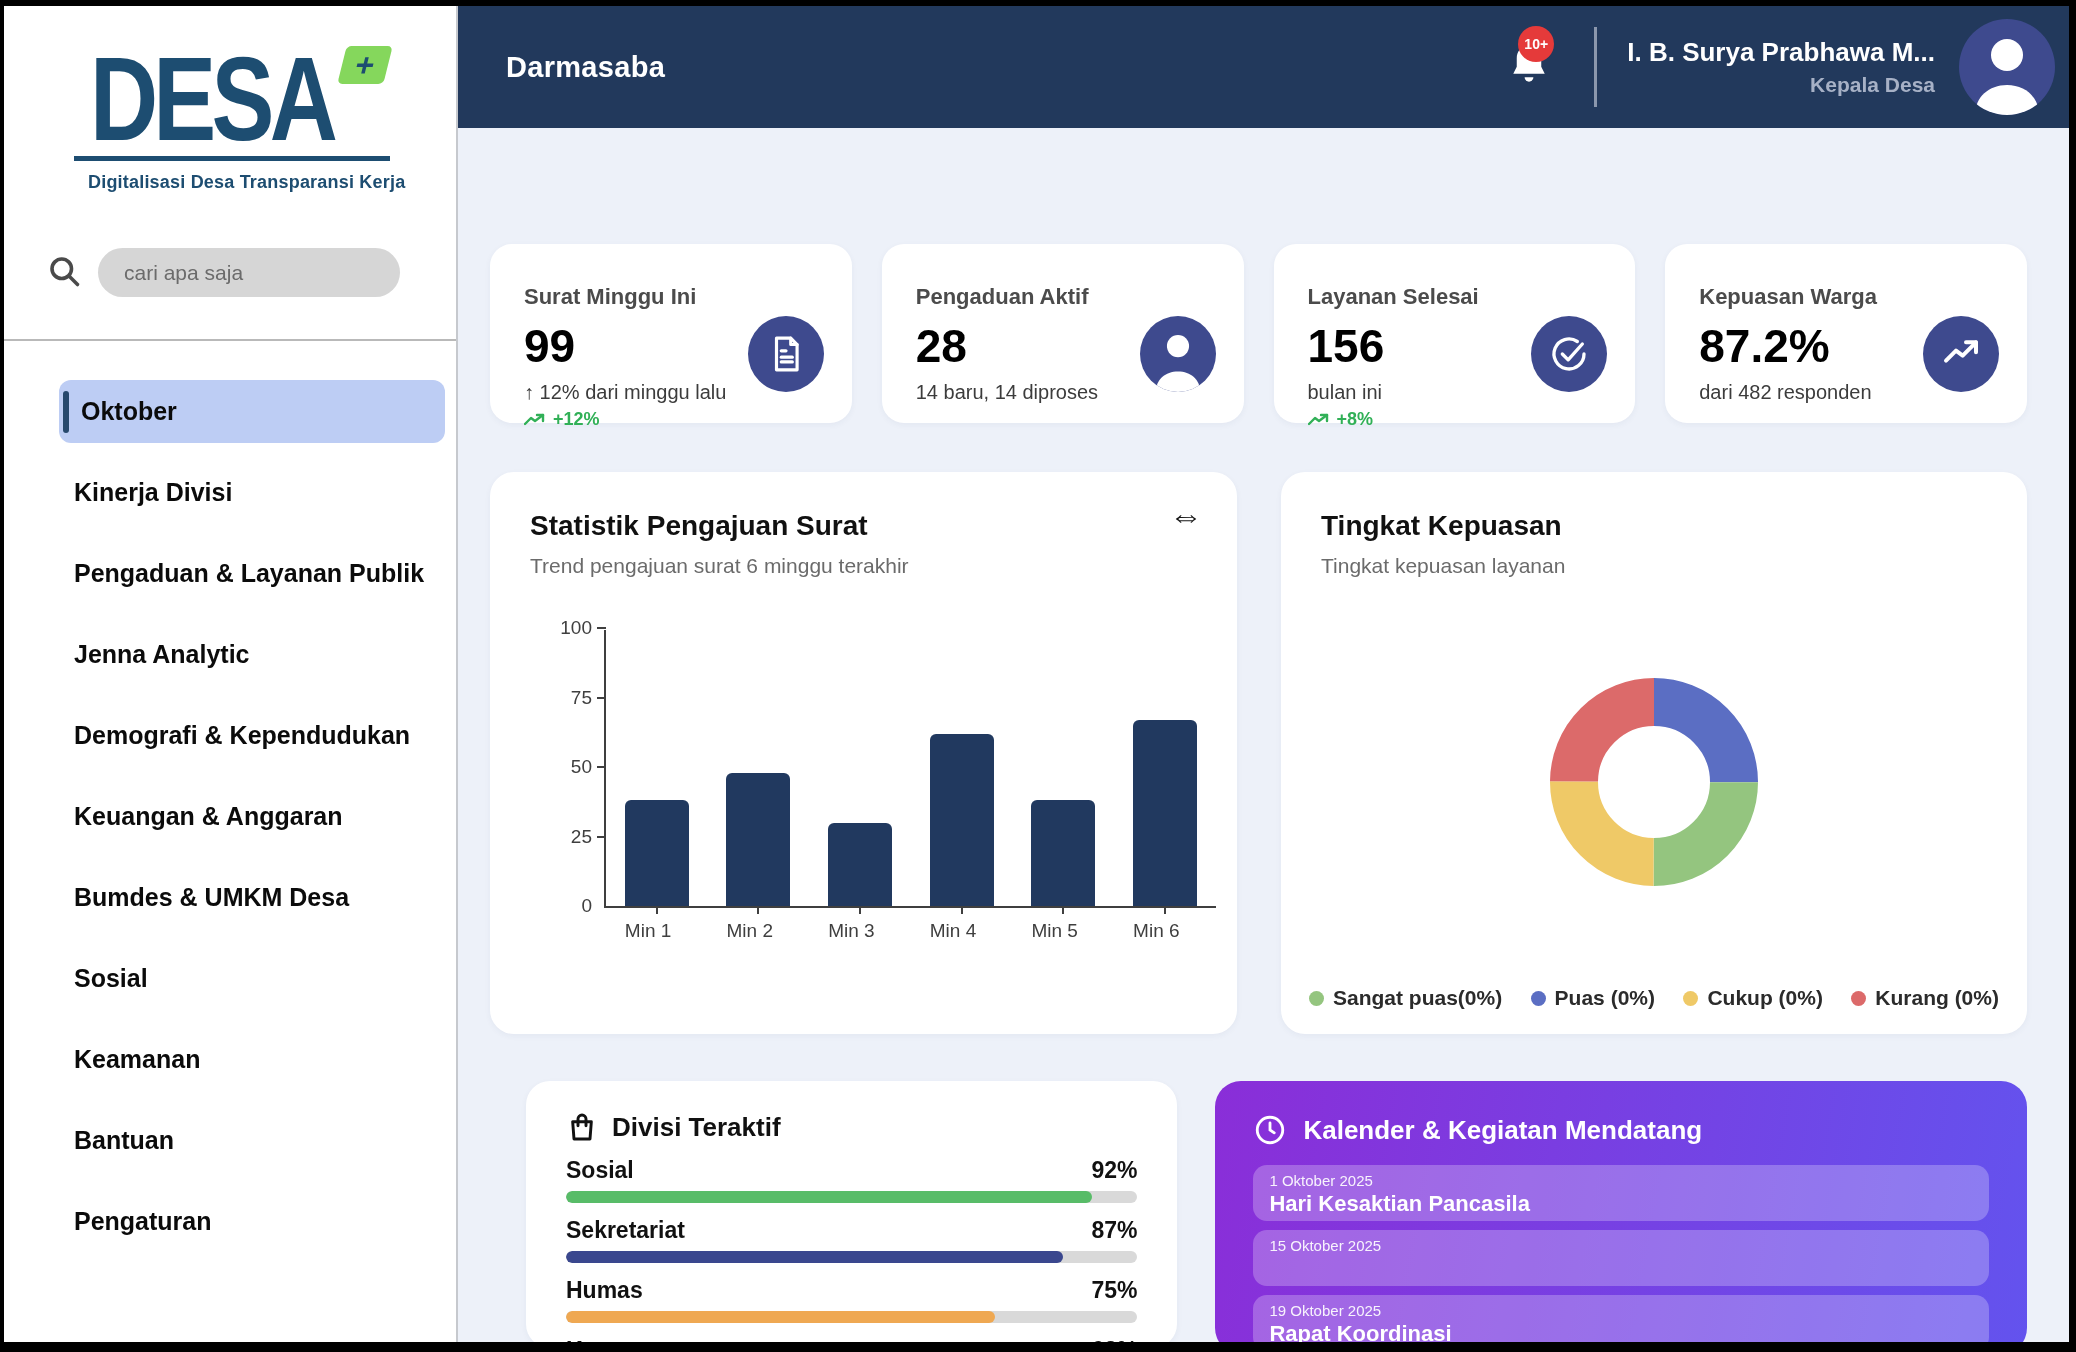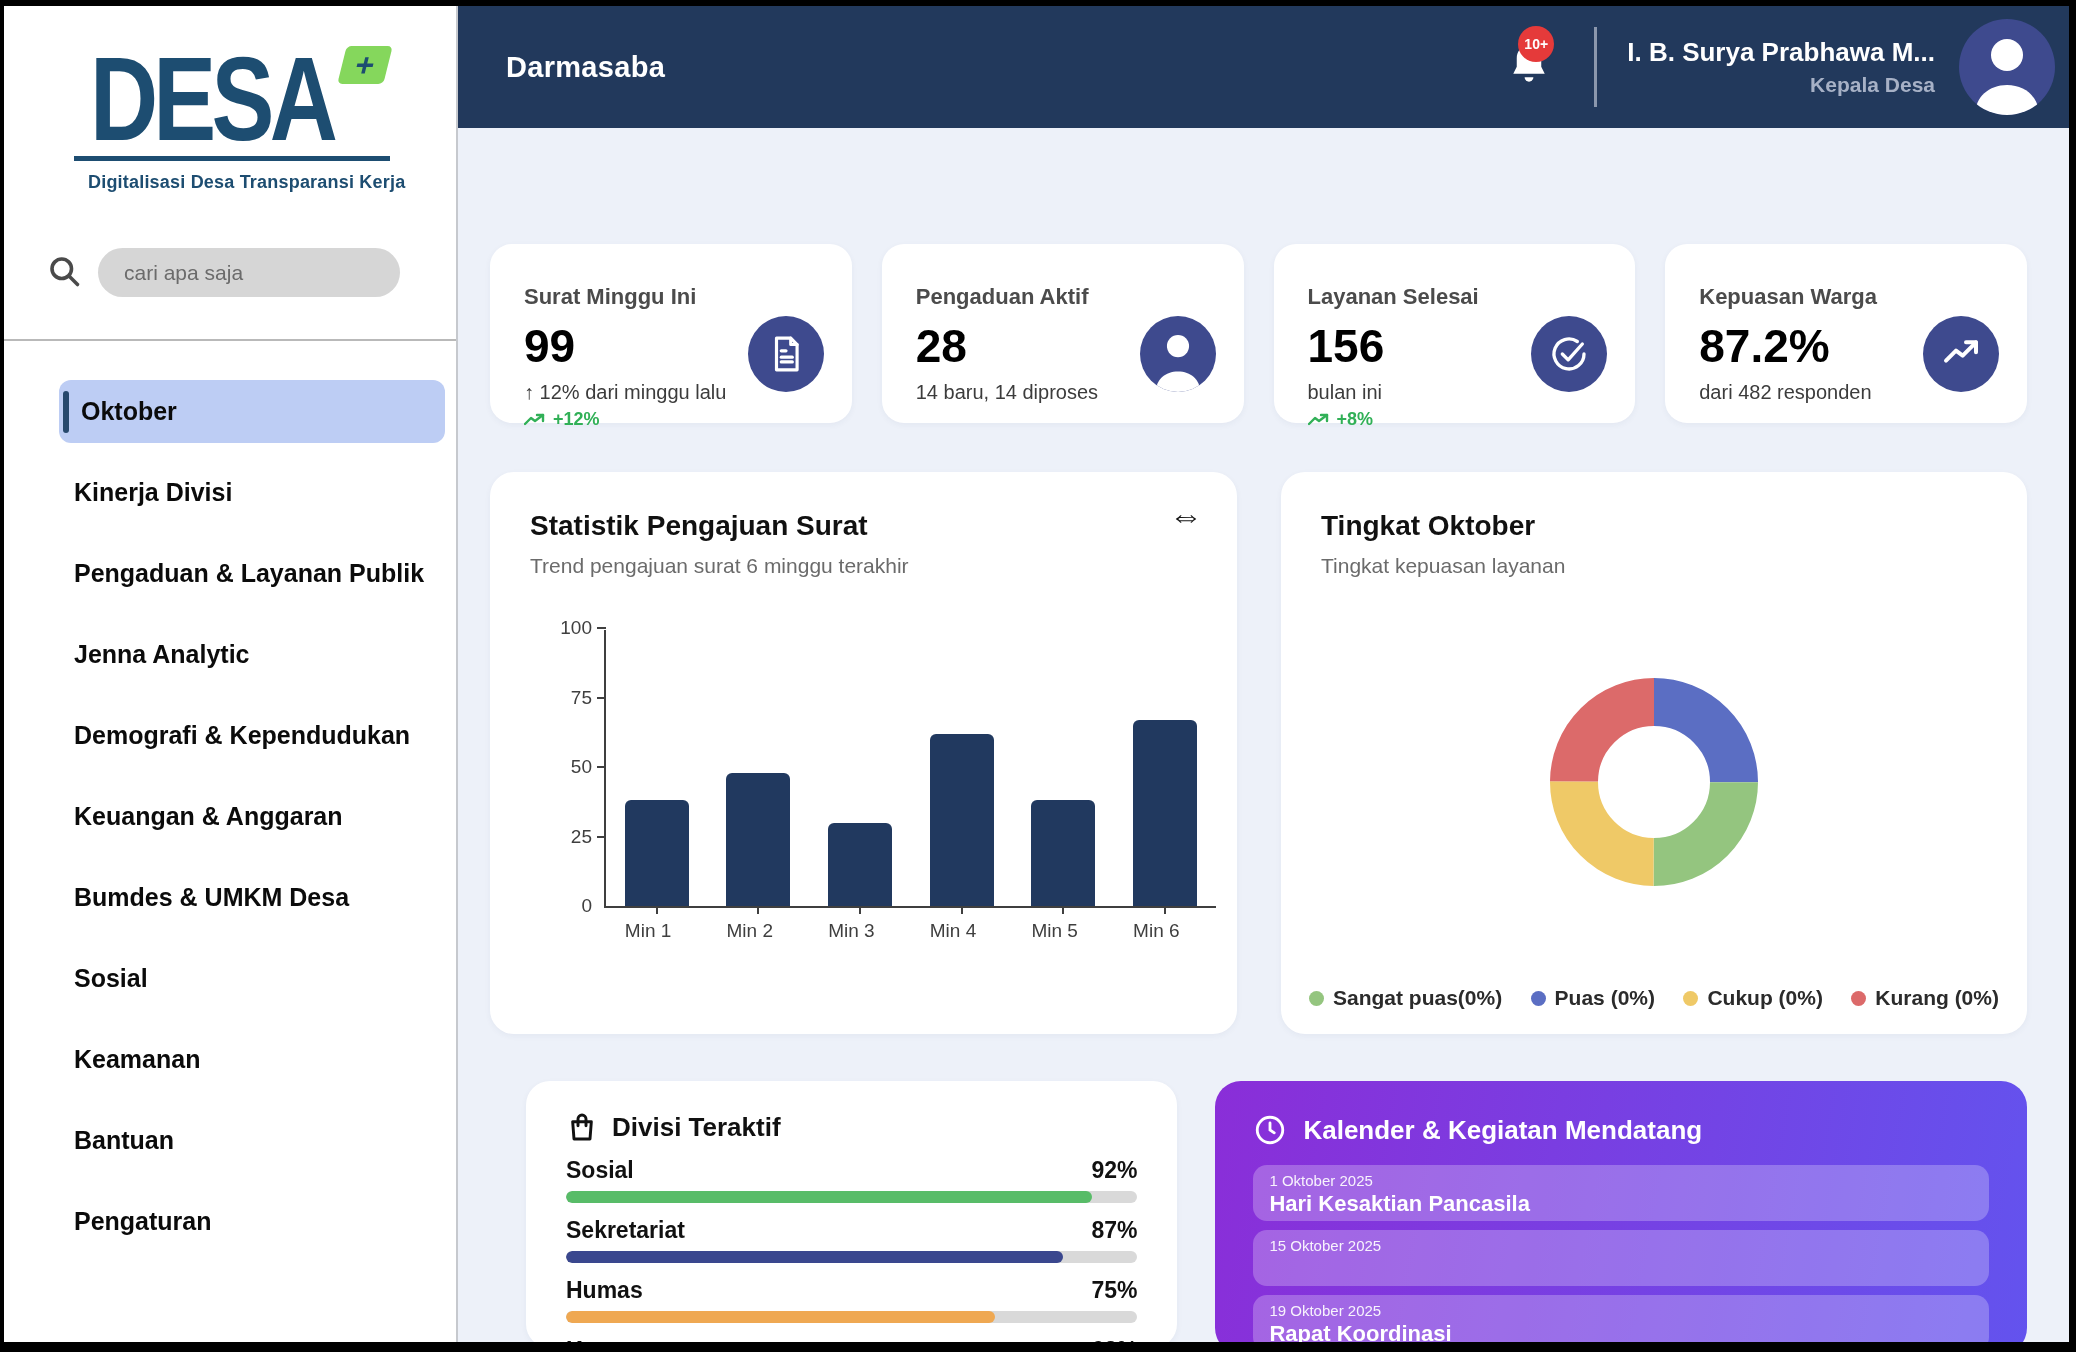--- a/index.html
+++ b/index.html
@@ -293,21 +293,21 @@
               <div class="ylabel" style="bottom: 128px;">50</div>
               <div class="ytickmark" style="bottom: 138px;"></div>
               <div class="ylabel" style="bottom: 197.5px;">75</div>
               <div class="ytickmark" style="bottom: 207.5px;"></div>
               <div class="ylabel" style="bottom: 267px;">100</div>
               <div class="ytickmark" style="bottom: 277px;"></div>
             </div>
         </div>
 
         <div class="chart-card donut-card">
-          <div class="card-title">Tingkat Oktober</div>
+          <div class="card-title">Tingkat Kepuasan</div>
           <div class="card-subtitle">Tingkat kepuasan layanan</div>
           <svg class="donut-svg" width="210" height="210" viewBox="0 0 210 210">
               <circle cx="105" cy="105" r="80" fill="none" stroke="#5b6ec3" stroke-width="48" stroke-dasharray="125.66370614359171 502.6548245743669" stroke-dashoffset="0" transform="rotate(-90 105 105)"></circle>
               <circle cx="105" cy="105" r="80" fill="none" stroke="#94c57f" stroke-width="48" stroke-dasharray="125.66370614359171 502.6548245743669" stroke-dashoffset="-125.66370614359171" transform="rotate(-90 105 105)"></circle>
               <circle cx="105" cy="105" r="80" fill="none" stroke="#efc967" stroke-width="48" stroke-dasharray="125.66370614359171 502.6548245743669" stroke-dashoffset="-251.32741228718342" transform="rotate(-90 105 105)"></circle>
               <circle cx="105" cy="105" r="80" fill="none" stroke="#dc6a6a" stroke-width="48" stroke-dasharray="125.66370614359171 502.6548245743669" stroke-dashoffset="-376.99111843077515" transform="rotate(-90 105 105)"></circle>
             </svg>
           <div class="legend">
               <div class="legend-item">
                 <span class="legend-dot" style="background: rgb(148, 197, 127);"></span>

